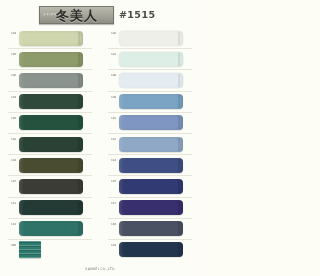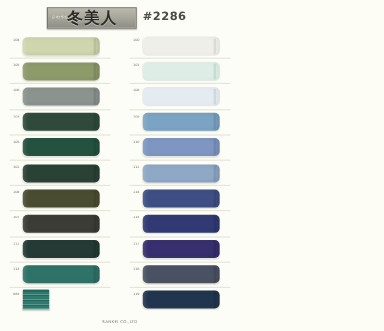--- a/index.html
+++ b/index.html
@@ -152,21 +152,21 @@
 </head>
 <body>
 
 <div id="page" style="background: rgb(253, 253, 247);">
 
   <div class="header">
     <div class="title-plate">
       <span class="title-sub">さわやか</span>
       <span class="title-main">冬美人</span>
     </div>
-    <div class="title-code">#2286</div>
+    <div class="title-code">#1515</div>
   </div>
 
   <div class="grid">
     <div class="col" id="col-left">
         <div class="row">
           <span class="sw-label">104</span>
           <div class="sw-chip" style="background-color: rgb(207, 214, 173);"></div>
         </div>
         <div class="row">
           <span class="sw-label">105</span>

